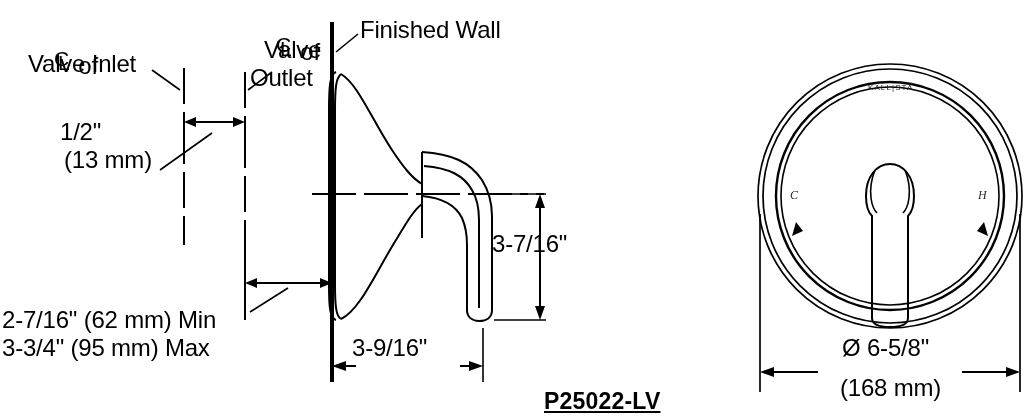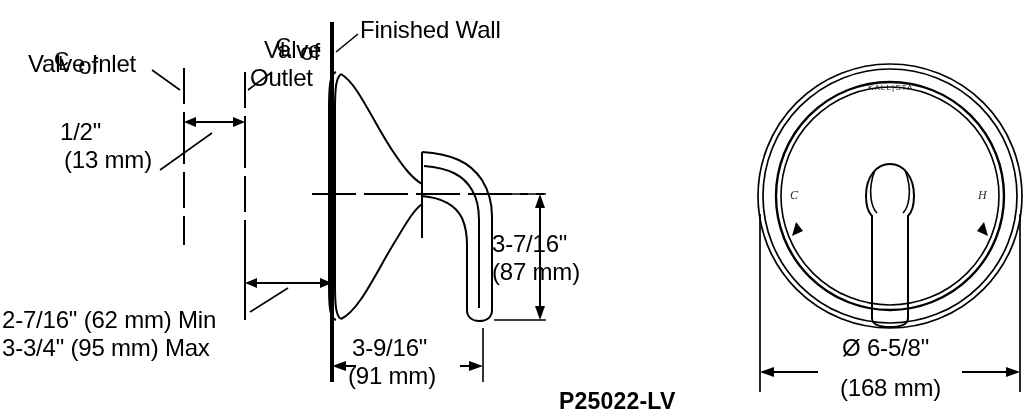--- a/index.html
+++ b/index.html
@@ -220,28 +220,26 @@
 
   <div class="lbl t24" style="left:360px; top:16px;">Finished Wall</div>
 
   <div class="lbl t24" style="left:60px; top:118px;">1/2"</div>
   <div class="lbl t24" style="left:64px; top:146px;">(13 mm)</div>
 
   <div class="lbl t24" style="left:2px; top:306px;">2-7/16" (62 mm) Min</div>
   <div class="lbl t24" style="left:2px; top:334px;">3-3/4" (95 mm) Max</div>
 
   <div class="lbl t24" style="left:492px; top:230px;">3-7/16"</div>
-  <div class="lbl t24" style="left:492px; top:258px;">(87 mm)</div>
 
   <div class="lbl t24" style="left:352px; top:334px;">3-9/16"</div>
-  <div class="lbl t24" style="left:348px; top:362px;">(91 mm)</div>
 
   <div class="lbl t24" style="left:842px; top:334px;">Ø 6-5/8"</div>
   <div class="lbl t24" style="left:840px; top:374px;">(168 mm)</div>
 
-  <div class="lbl model" style="left:559px; top:388px;">P25022-LV</div>
+  <div class="lbl model" style="left:544px; top:388px;text-decoration:underline;">P25022-LV</div>
 
   <div class="brand" style="left:868px; top:83px;">KALL|STA</div>
 
   <div class="ch-mark" style="left:790px; top:188px;">C</div>
   <div class="ch-mark" style="left:978px; top:188px;">H</div>
 
 </div>
 
 </body></html>

